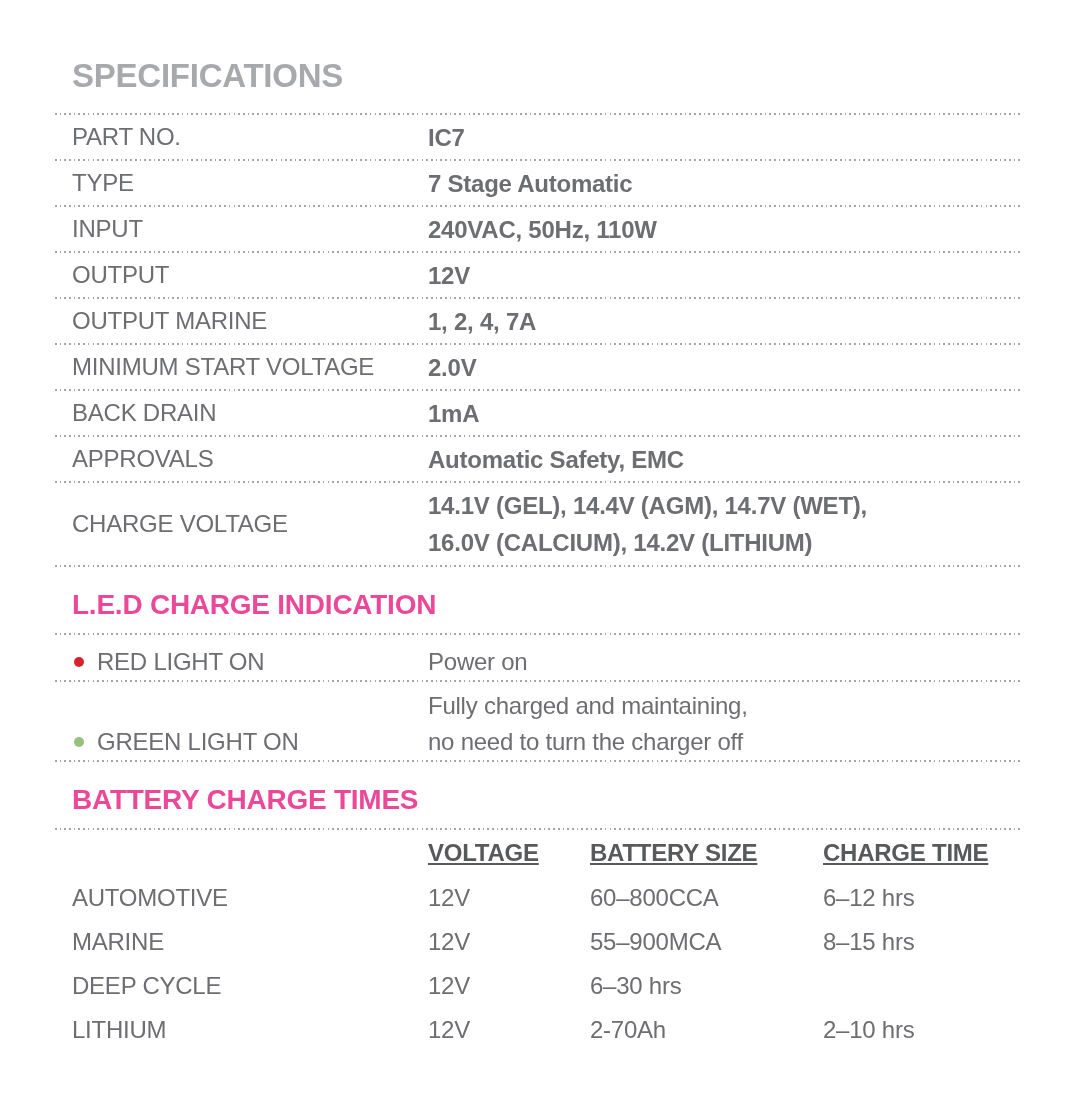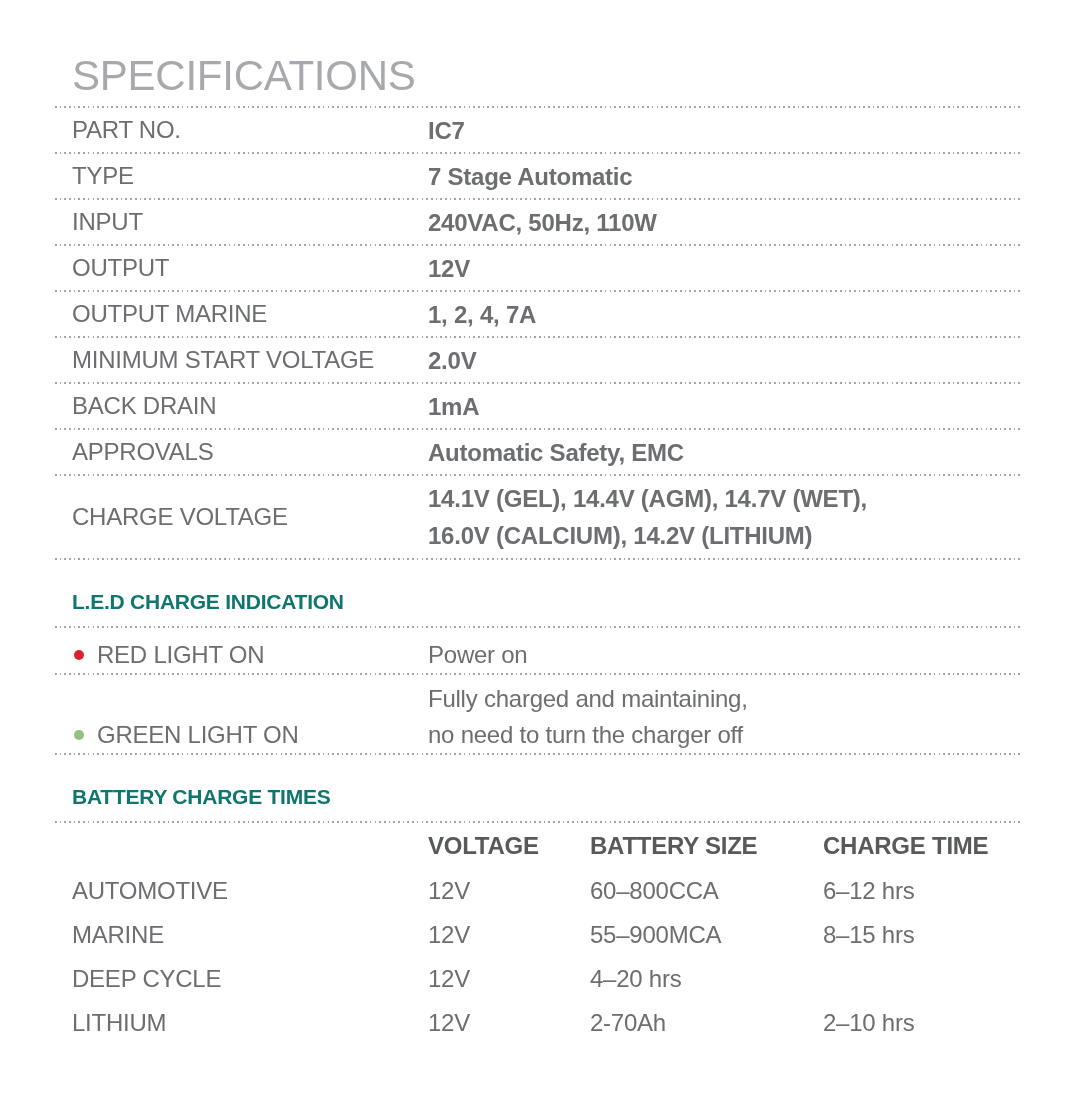--- a/index.html
+++ b/index.html
@@ -13,25 +13,25 @@
   .page{margin-left:55px;width:967px;padding-top:56px;}
 
   .rule{
     height:2px;
     background-image:repeating-linear-gradient(to right,#a3a5a8 0 1.6px,transparent 1.6px 4.7px);
   }
 
   .title{
     padding-left:17px;
     height:44px;
-    font-size:42px;
-    font-weight:normal;
+    font-size:33px;
+    font-weight:bold;
     color:#a7a9ac;
     line-height:40px;
-    margin-bottom:6px;
+    margin-bottom:13px;
   }
 
   
   .spec-row{
     display:flex;
     align-items:center;
     min-height:44px;
     padding-left:17px;
     font-size:24px;
   }
@@ -42,23 +42,23 @@
   
   .section-head{
     height:66px;
     display:flex;
     align-items:flex-end;
     padding-left:17px;
     padding-bottom:12px;
     box-sizing:border-box;
   }
   .section-head span{
-    font-size:21px;
+    font-size:28px;
     font-weight:bold;
-    color:#0f766e;
+    color:#ec4899;
   }
 
   
   .led-row{
     display:flex;
     align-items:flex-end;
     min-height:45px;
     padding-left:17px;
     font-size:24px;
   }
@@ -74,21 +74,21 @@
   
   .bct-row{
     display:grid;
     grid-template-columns:356px 162px 233px auto;
     padding-left:17px;
     min-height:44px;
     align-items:center;
     font-size:24px;
   }
   .bct-row.header{min-height:46px;}
-  .bct-row.header .cell{font-weight:bold;color:#58595b;}
+  .bct-row.header .cell{font-weight:bold;color:#58595b;text-decoration:underline;}
 </style>
 </head>
 <body>
 
 <div class="page">
 
   <div class="title">SPECIFICATIONS</div>
   <div class="rule"></div>
 
   <div>
@@ -198,21 +198,21 @@
     <div class="bct-row">
       <div class="cell">MARINE</div>
       <div class="cell">12V</div>
       <div class="cell">55–900MCA</div>
       <div class="cell">8–15 hrs</div>
     </div>
 
     <div class="bct-row">
       <div class="cell">DEEP CYCLE</div>
       <div class="cell">12V</div>
-      <div class="cell">4–20 hrs</div>
+      <div class="cell">6–30 hrs</div>
     </div>
 
     <div class="bct-row">
       <div class="cell">LITHIUM</div>
       <div class="cell">12V</div>
       <div class="cell">2-70Ah</div>
       <div class="cell">2–10 hrs</div>
     </div>
   </div>
 

